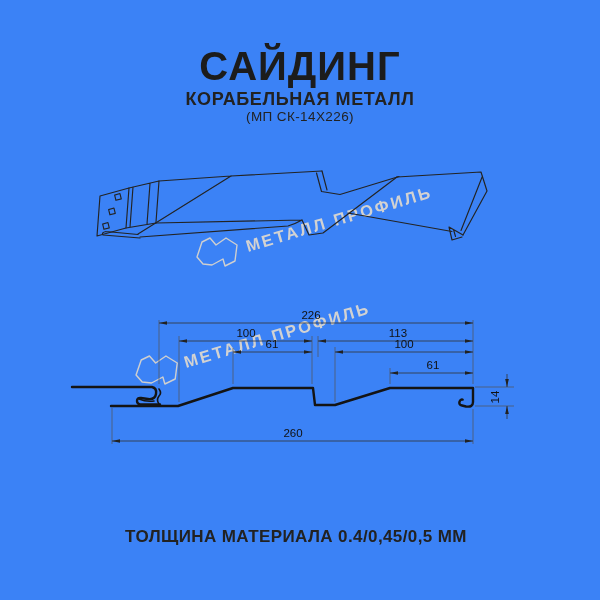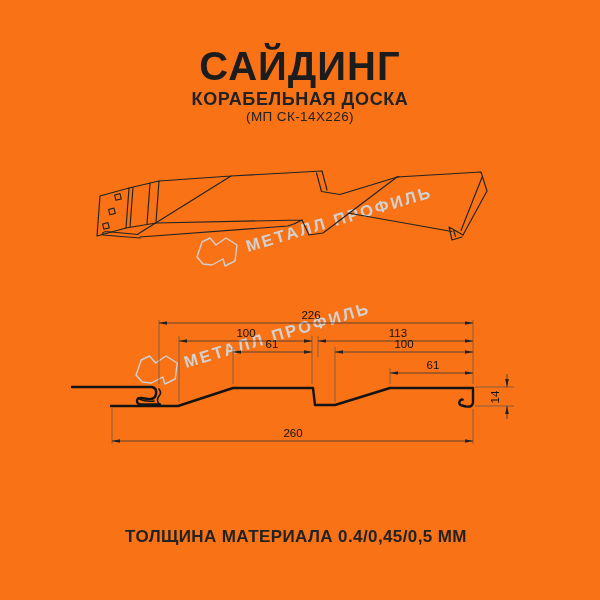--- a/index.html
+++ b/index.html
@@ -1,17 +1,17 @@
 <!DOCTYPE html>
 <html><head>
 <meta charset="utf-8">
 <style>
   html,body{margin:0;padding:0;background:#ffffff;}
   .page{
-    position:relative;width:600px;height:600px;background:#f97316;overflow:hidden;
+    position:relative;width:600px;height:600px;background:#3b82f6;overflow:hidden;
     font-family:"Liberation Sans", sans-serif;color:#1a1a1a;
   }
   .hdr{position:absolute;left:0;width:600px;text-align:center;}
   .title{top:44px;font-size:40px;font-weight:800;letter-spacing:1px;color:#1c1c1c;}
   .subtitle{top:89px;font-size:18px;font-weight:700;letter-spacing:.6px;color:#222;}
   .model{top:109px;font-size:13.5px;font-weight:400;letter-spacing:.4px;color:#222;}
   .footer{position:absolute;left:0;top:527px;width:592px;text-align:center;
     font-size:17px;font-weight:700;letter-spacing:.4px;color:#222;}
   svg{position:absolute;left:0;top:0;}
   .p3d{stroke:#232323;stroke-width:1.15;fill:none;stroke-linejoin:round;stroke-linecap:round;}
@@ -23,21 +23,21 @@
   .wm{stroke:#cfcfcf;stroke-width:1.4;fill:none;stroke-linejoin:round;}
   .wmt{font-family:"Liberation Sans",sans-serif;font-size:16.5px;font-weight:700;
        letter-spacing:2.5px;fill:#d2d2d2;}
 </style>
 </head>
 <body>
 
 <div class="page">
 
   <div class="hdr title">САЙДИНГ</div>
-  <div class="hdr subtitle">КОРАБЕЛЬНАЯ ДОСКА</div>
+  <div class="hdr subtitle">КОРАБЕЛЬНАЯ МЕТАЛЛ</div>
   <div class="hdr model">(МП СК-14Х226)</div>
 
   <svg width="600" height="600" viewBox="0 0 600 600">
     <defs>
       <marker id="arr" viewBox="0 0 10 6" refX="10" refY="3" markerWidth="10" markerHeight="6" orient="auto-start-reverse">
         <path d="M10,3 L0,0.7 L0,5.3 Z" fill="#222"></path>
       </marker>
     </defs>
 
     <g>

